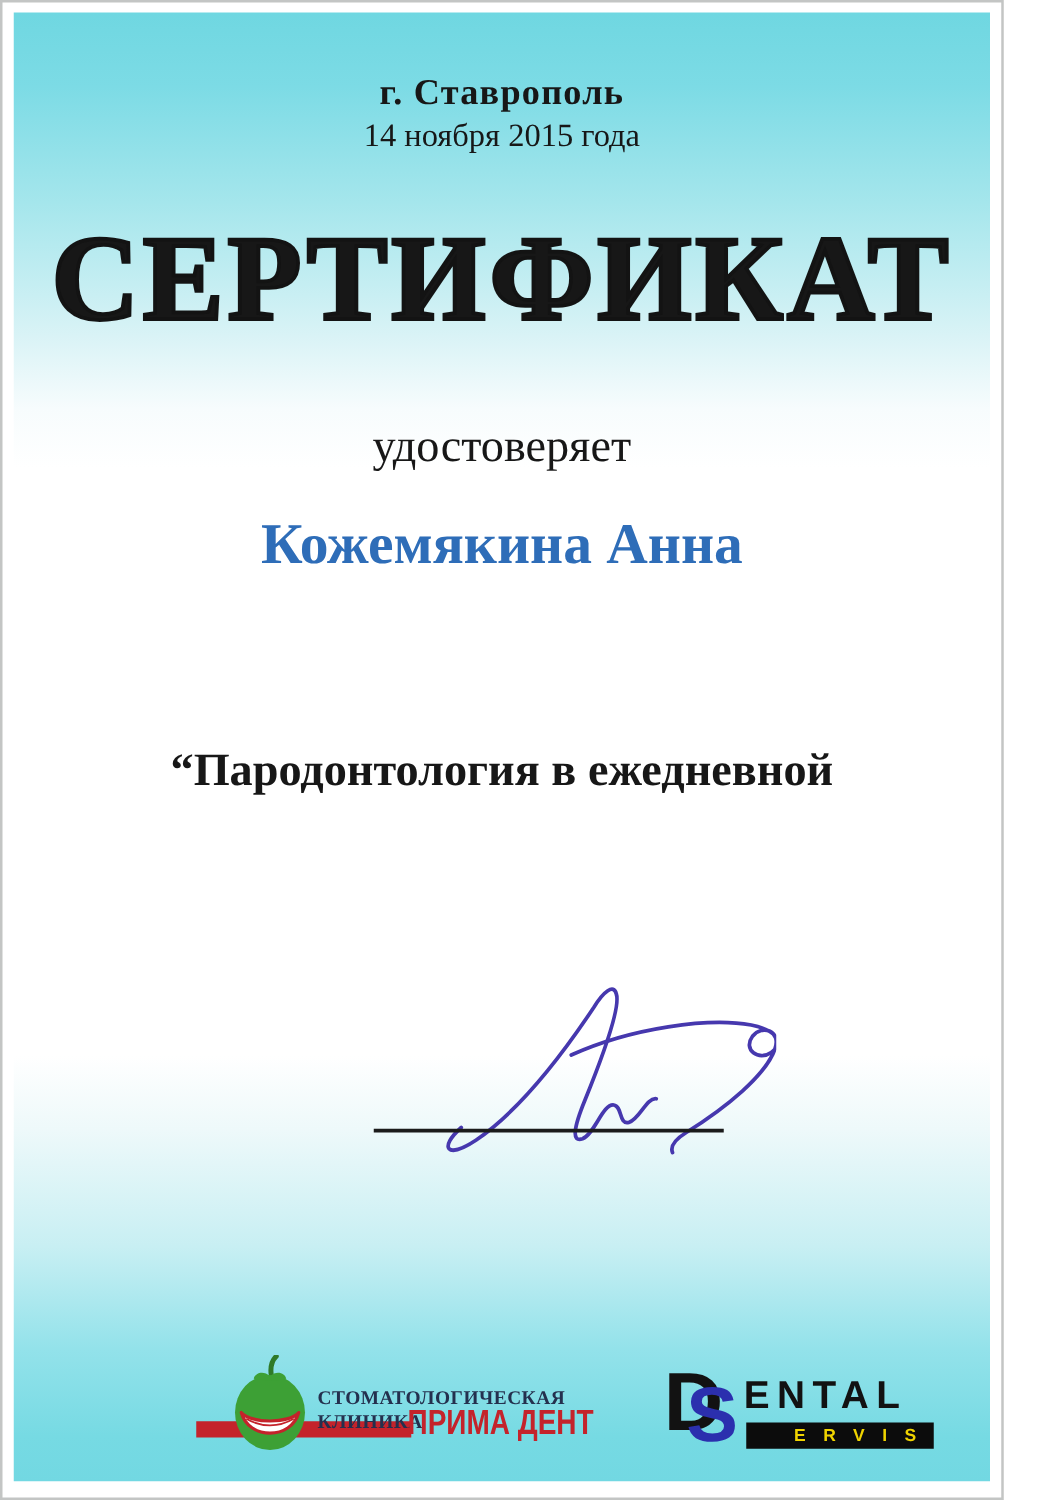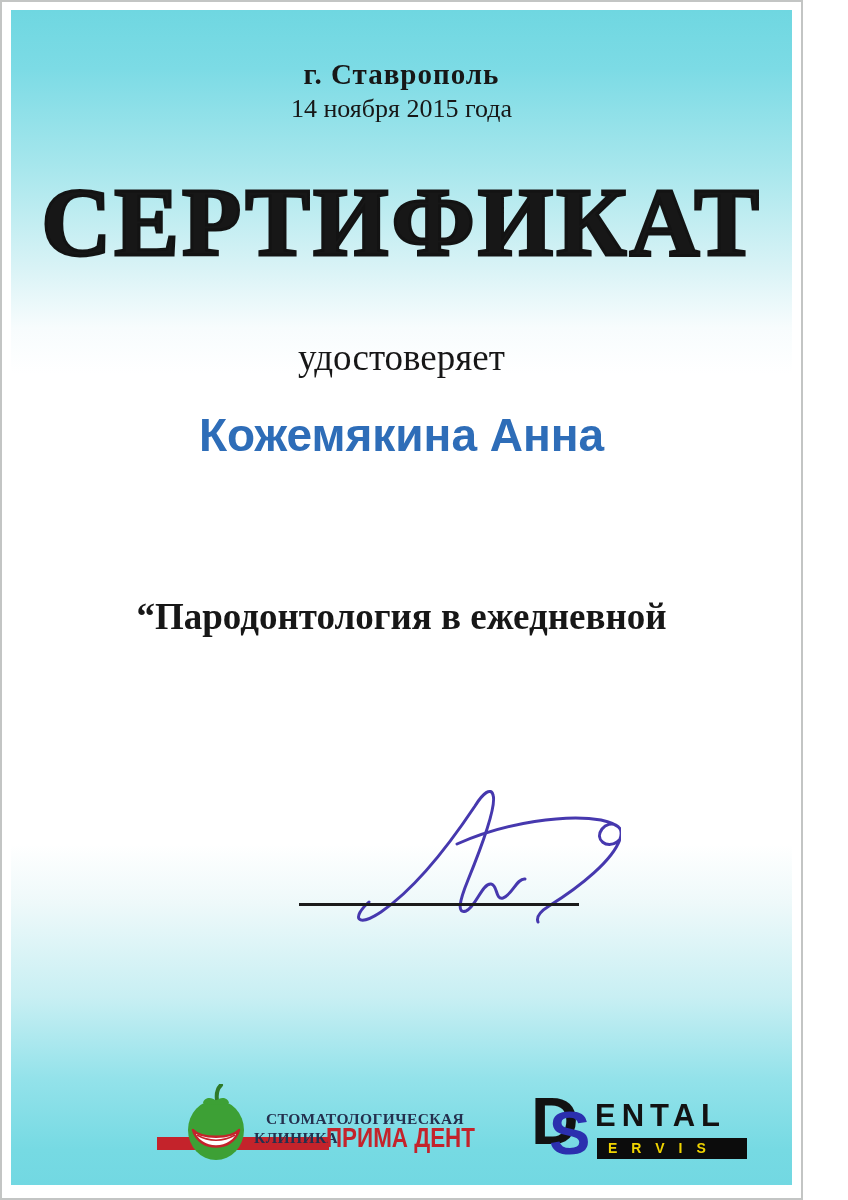--- a/index.html
+++ b/index.html
@@ -19,59 +19,59 @@
       #c8eff3 84%, #93e2ea 91%, #76dae3 97%, #72d8e2 100%);
     text-align:center; color:#171717;
   }
   .abs { position:absolute; left:0; right:0; }
 
   .city   { top:48px;  font-size:29px; font-weight:bold; letter-spacing:1px; }
   .date   { top:84px;  font-size:26px; }
   .title  { top:164px; font-size:97px; line-height:1; font-weight:bold;
             letter-spacing:3px; -webkit-text-stroke:3px #131313; }
   .certifies { top:326px; font-size:37px; }
-  .recipient { top:398px; font-family:Liberation Sans, sans-serif;
+  .recipient { top:398px; font-family:Liberation Serif, serif;
                font-weight:bold; font-size:46px; color:#2e6db8;
                letter-spacing:0px; }
   .course-intro { top:486px; font-size:35px; }
   .course-title { top:534px; font-size:37px; font-weight:bold; line-height:50px;margin-top:48px; }
 
   .sig-wrap { position:absolute; left:280px; top:770px; width:320px; height:160px; }
   .sig-svg  { position:absolute; left:50px; top:0; }
   .sig-line { position:absolute; left:8px; top:123px; width:280px; height:3px;
               background:#1b1b1b; }
 
   .signer { top:926px; font-size:31px; letter-spacing:0.5px; }
 
   
   .prima { position:absolute; left:140px; top:1072px; width:320px; height:95px;
            text-align:left; }
   .prima .redbar { position:absolute; left:6px; top:55px; width:172px; height:13px;
                    background:#c4232b; }
   .prima .apple { position:absolute; left:34px; top:2px; z-index:2; }
   .prima .l1 { position:absolute; left:103px; top:28px; font-size:15.5px;
-               font-weight:bold; color:#24304e; letter-spacing:0.4px; white-space:nowrap;margin-left:12px; }
+               font-weight:bold; color:#24304e; letter-spacing:0.4px; white-space:nowrap; }
   .prima .l2 { position:absolute; left:103px; top:47px; font-size:15.5px;
                font-weight:bold; color:#24304e; letter-spacing:0.4px; }
   .prima .brand { position:absolute; left:175px; top:40px;
                   font-family:"Liberation Sans", sans-serif; font-weight:bold;
                   font-size:28px; color:#c4232b; transform:scaleX(0.80);
                   transform-origin:left center; letter-spacing:0px; white-space:nowrap; }
 
   
   .dservis { position:absolute; left:520px; top:1082px; width:230px; height:85px;
              text-align:left; font-family:"Liberation Sans", sans-serif; }
   .dservis .d { position:absolute; left:0; top:-4px; font-size:66px; font-weight:900;
                 color:#121212; line-height:1; }
   .dservis .s { position:absolute; left:18px; top:10px; font-size:62px; font-weight:900;
                 color:#2b2fae; line-height:1; z-index:3; }
   .dservis .ental { position:absolute; left:64px; top:6px; font-size:31px;
                     font-weight:900; letter-spacing:6px; color:#121212; }
   .dservis .bar { position:absolute; left:66px; top:46px; width:150px; height:21px;
-                  background:#0c0c0c; z-index:2; }
+                  background:#0c0c0c; z-index:2;text-align:right; }
   .dservis .ervis { display:block; color:#f0d400; font-size:14px; font-weight:bold;
                     letter-spacing:14px; line-height:21px; padding-left:11px; }
 </style>
 </head>
 <body>
 
 <div class="page">
   <div class="cert">
 
     <div class="abs city">г. Ставрополь</div>

